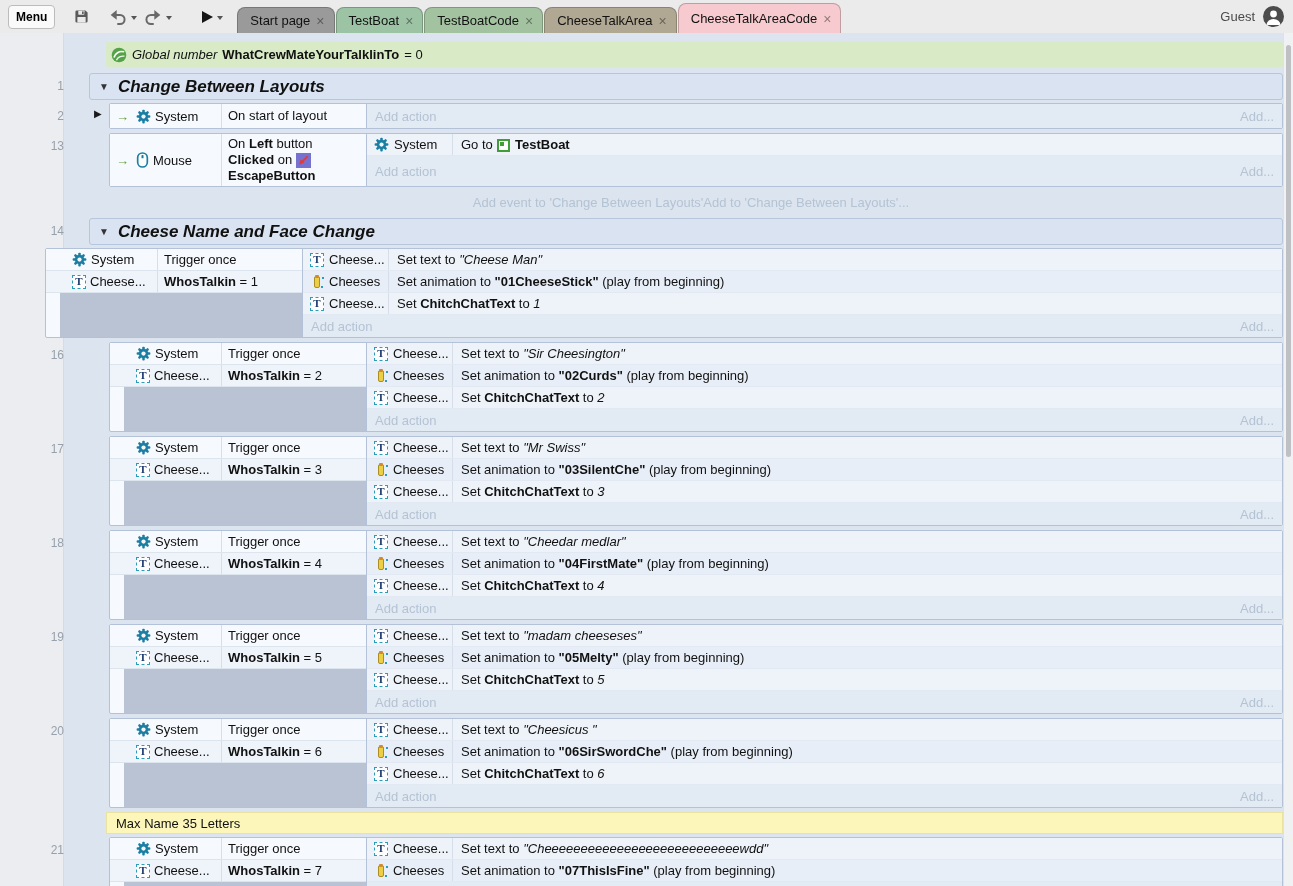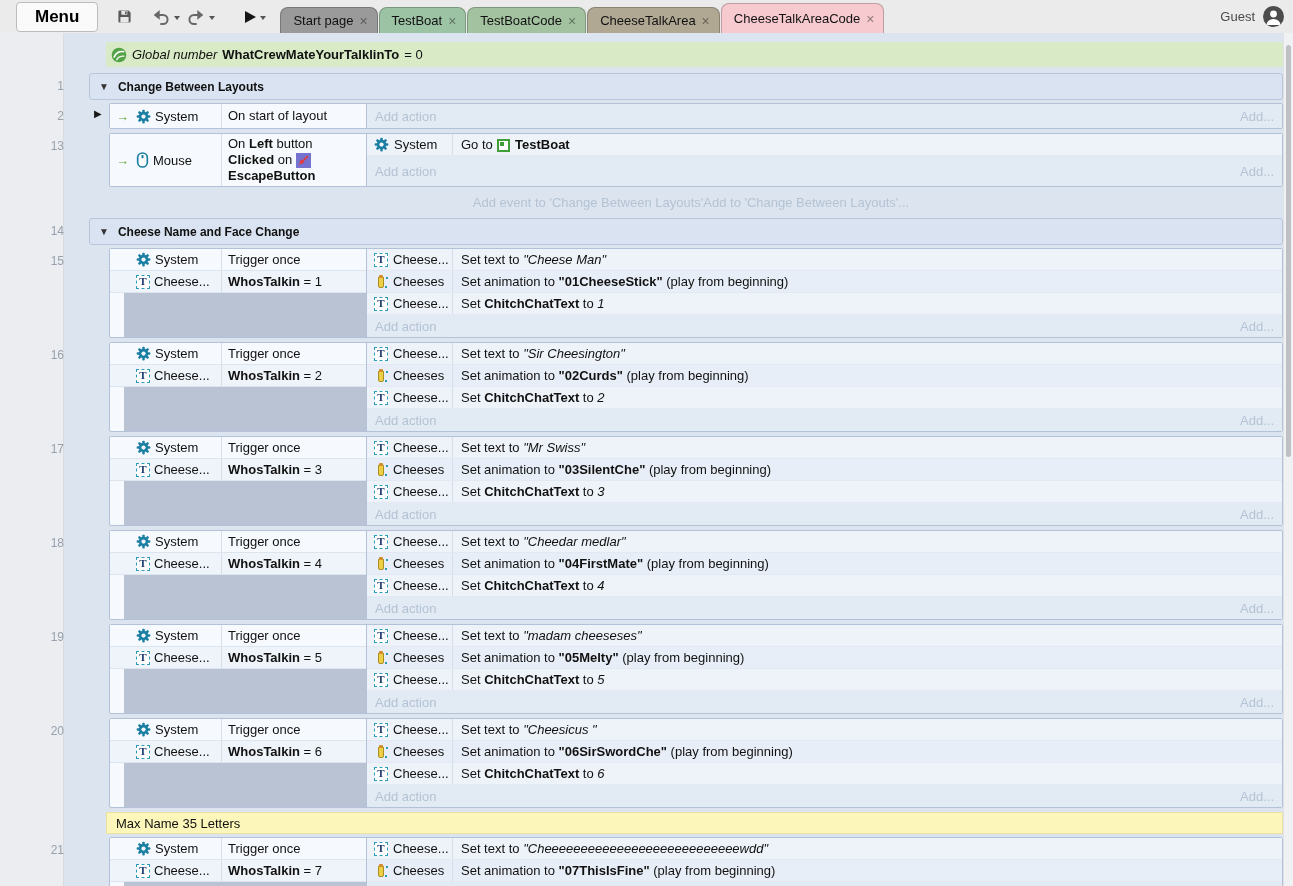--- a/index.html
+++ b/index.html
@@ -1,21 +1,21 @@
 <!DOCTYPE html>
 <html><head>
 <meta charset="utf-8">
 <style>
   * { box-sizing:border-box; margin:0; padding:0; }
   html,body { width:1293px; height:886px; overflow:hidden; }
   body { font-family:"Liberation Sans",sans-serif; font-size:13px; color:#111; background:#dce4ef; position:relative; }
 
   
   .toolbar { position:absolute; top:0; left:0; right:0; height:33px; background:#ebebeb; display:flex; align-items:center; z-index:5; }
-  .menu-btn { margin-left:16px; padding:4px 18px; background:#fafafa; border:1px solid #bcbcbc; border-radius:4px; font-weight:600; font-size:17px; cursor:default; }
+  .menu-btn { margin-left:8px; padding:4px 7px; background:#fafafa; border:1px solid #bcbcbc; border-radius:4px; font-weight:600; font-size:12px; cursor:default; }
   .tbtn { display:flex; align-items:center; }
   .sv { margin-left:19px; }
   .undo-grp { margin-left:20px; display:flex; align-items:center; }
   .redo { margin-left:7px; }
   .caret { width:0; height:0; border:3.5px solid transparent; border-top:4.5px solid #555; margin-left:4px; margin-top:5px; }
   .play-grp { margin-left:30px; display:flex; align-items:center; }
   .play-tri { width:0; height:0; border-left:11px solid #161616; border-top:6.5px solid transparent; border-bottom:6.5px solid transparent; }
 
   .tabbar { display:flex; align-items:flex-end; align-self:flex-end; margin-left:14px; height:100%; }
   .tab { display:flex; align-items:center; gap:6px; padding:0 9px 0 12px; height:26px; border-radius:8px 8px 0 0; font-size:13px; border:1px solid rgba(0,0,0,.22); border-bottom:none; margin-right:1px; white-space:nowrap;justify-content:flex-end; }
@@ -41,21 +41,21 @@
   .t-event { margin-top:3px; }  .t-event .body { margin-left:24px; }
   .t-event + .t-event { margin-top:4px; }
   .t-add-event { margin-top:5px; } .t-add-event .body { margin-left:18px; display:flex; justify-content:center; align-items:center; height:20px; padding-right:4px; }
   .t-comment { margin-top:4px; } .t-comment .body { margin-left:21px; }
 
   .gbody { height:25px; background:#d9ebc6; border-radius:2px; display:flex; align-items:center; gap:5px; padding-left:5px; }
   .b { font-weight:700; } .i { font-style:italic; }
 
   .grp { height:27px; background:#d9e3f1; border:1px solid #b7c6db; border-radius:3px; display:flex; align-items:center; padding-left:9px; gap:9px; }
   .tri { font-size:10px; color:#333; }
-  .grp-title { font-size:12px; font-weight:700; }
+  .grp-title { font-size:17px; font-weight:700;font-style:italic; }
 
   .ae-left,.ae-right,.add-left,.add-right { color:#b4c3d4; font-size:13px; }
 
   .cmt { height:22px; background:#fcf6ba; border:1px solid #e9e2a0; display:flex; align-items:center; padding-left:9px; }
 
   .marker { position:absolute; left:-15px; top:5px; font-size:10px; color:#1a1a1a; }
 
   .evt { display:flex; border:1px solid #b3c2d8; border-radius:2px; background:#f6f9fd; }
   .cond-col { flex:0 0 257px; display:flex; flex-direction:column; border-right:1px solid #b3c2d8; }
   .cond-row { display:flex; min-height:22px; border-bottom:1px solid #dce4ee; background:#f6f9fd; }
@@ -306,21 +306,20 @@
         <div class="row t-group">
           <div class="num">14</div>
           <div class="body">
             <div class="grp">
               <span class="tri">▼</span>
               <span class="grp-title">Cheese Name and Face Change</span>
             </div>
           </div>
         </div>
         <div class="row t-event">
-          <div class="num">15</div>
           <div class="body">
             <div class="evt">
               <div class="cond-col">
                 <div class="cond-row">
                   <div class="obj-cell">
                     <span class="arrow-slot"></span>
                     <span class="icn icn-system">
                       <svg width="15" height="15" viewBox="0 0 24 24">
                         <g fill="#1b7ea3">
                           <rect x="10" y="1" width="4" height="22" rx="1.5"></rect>

